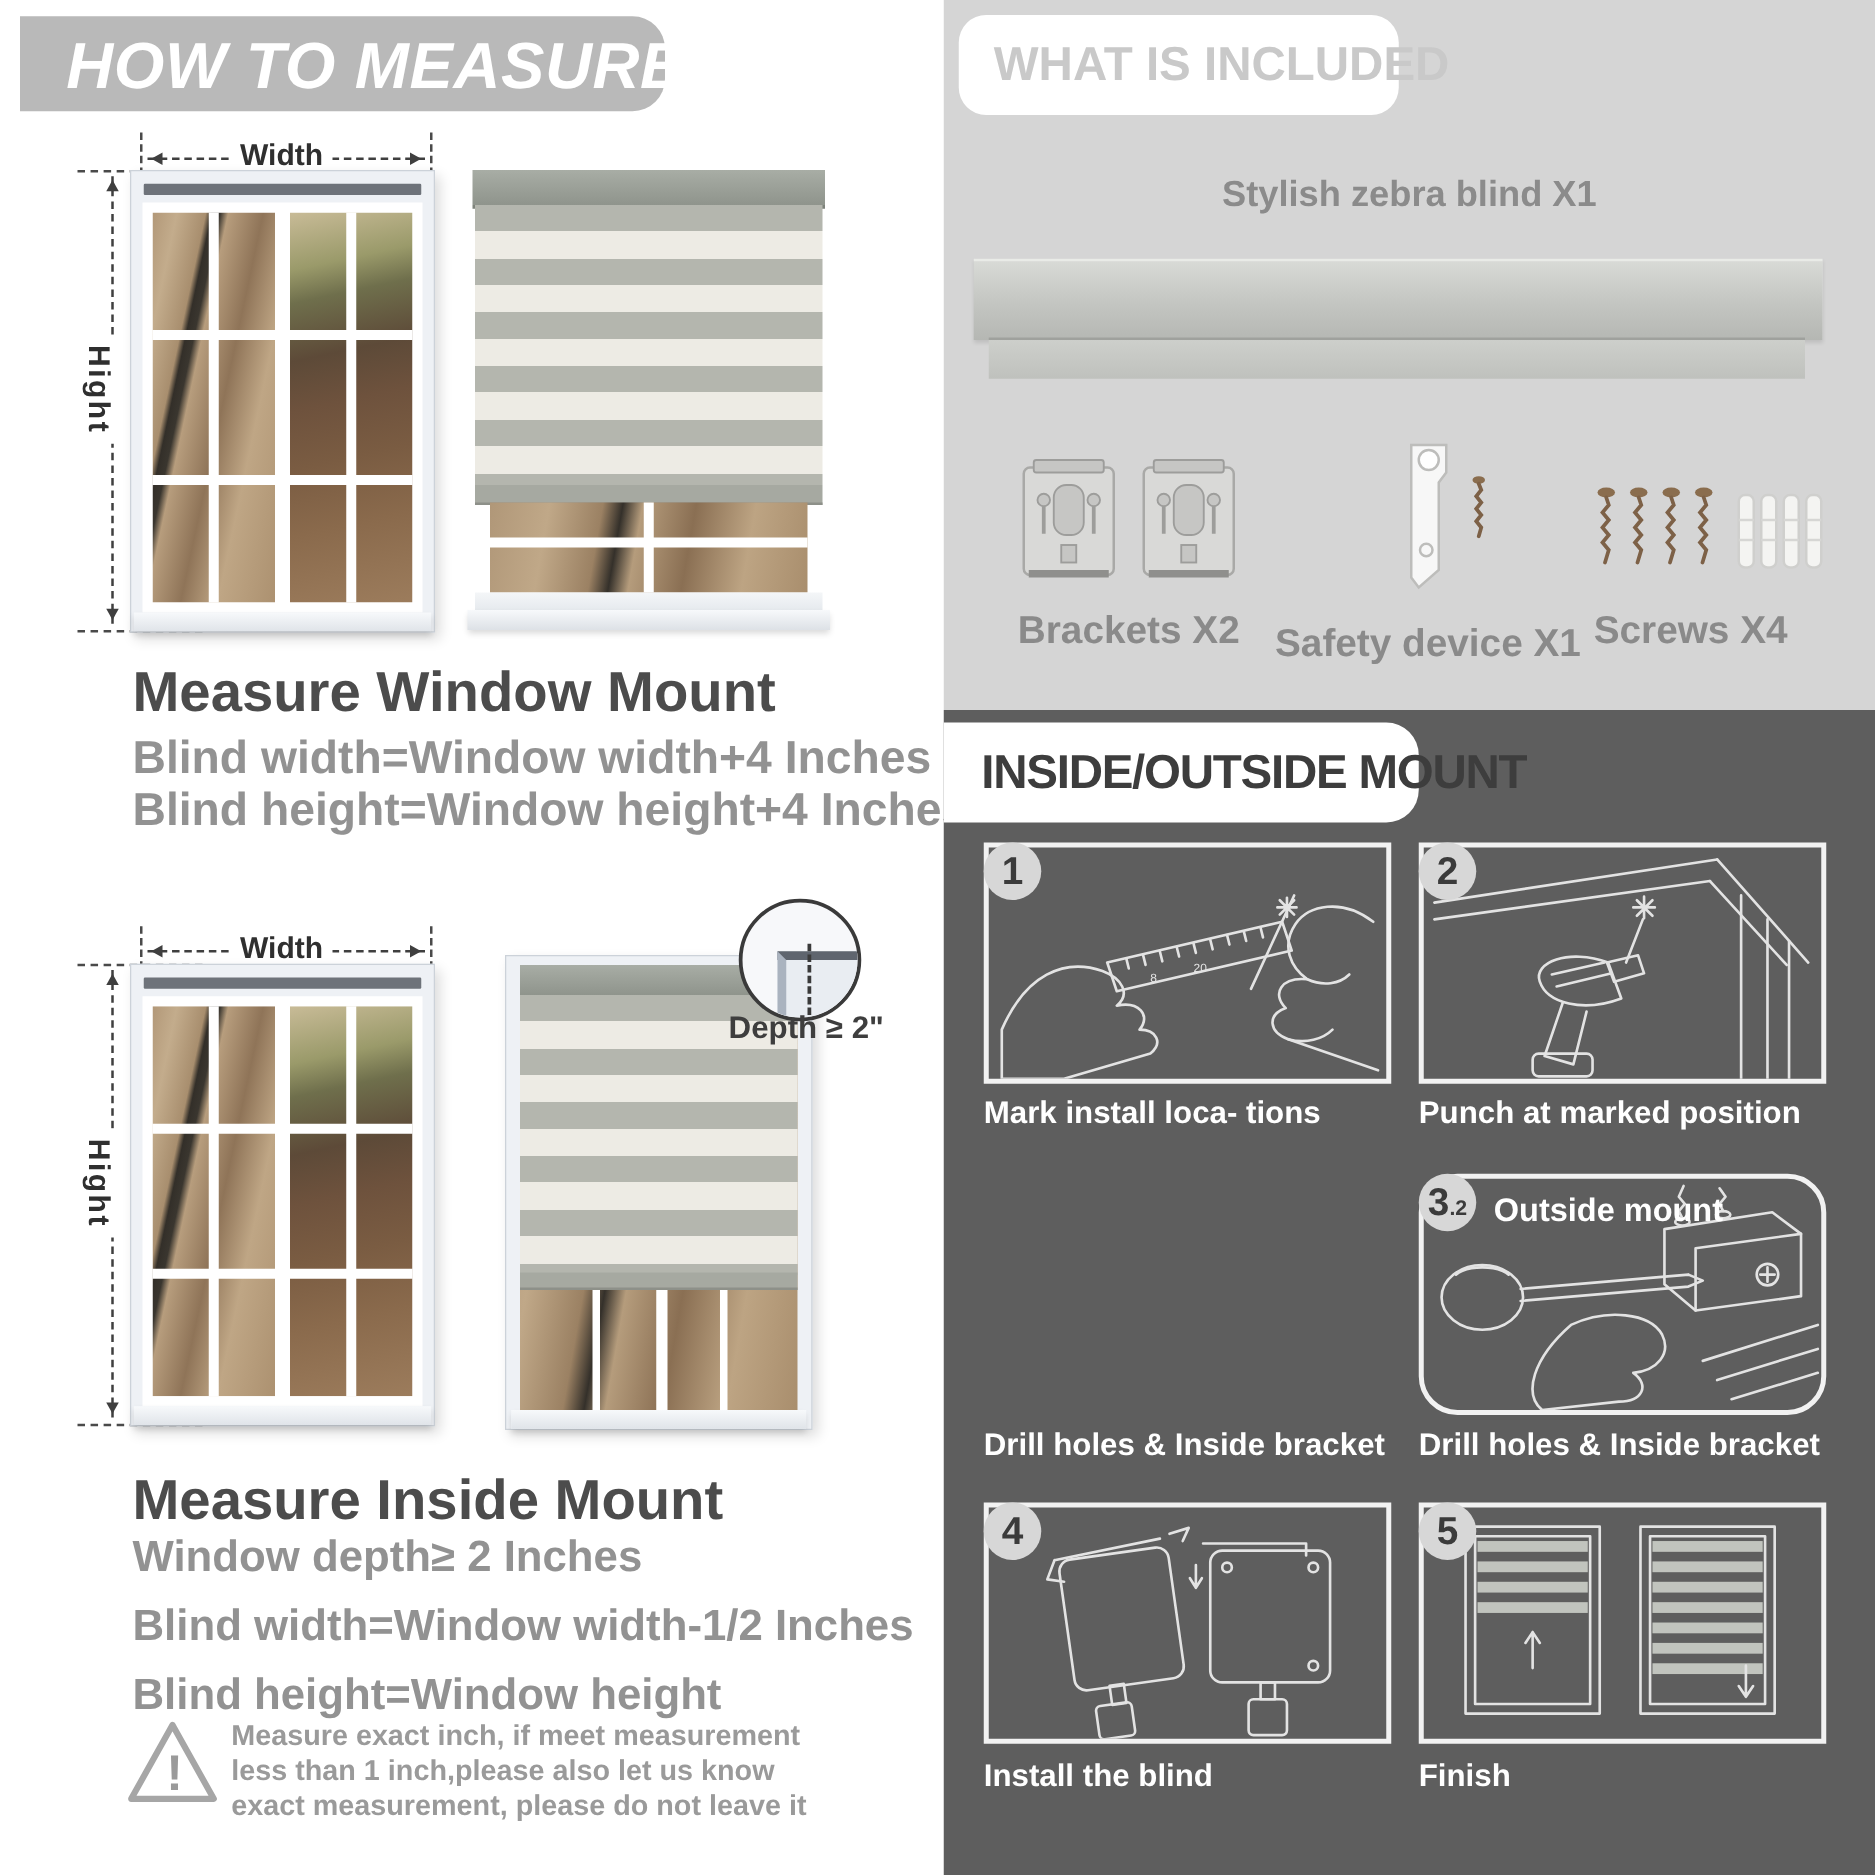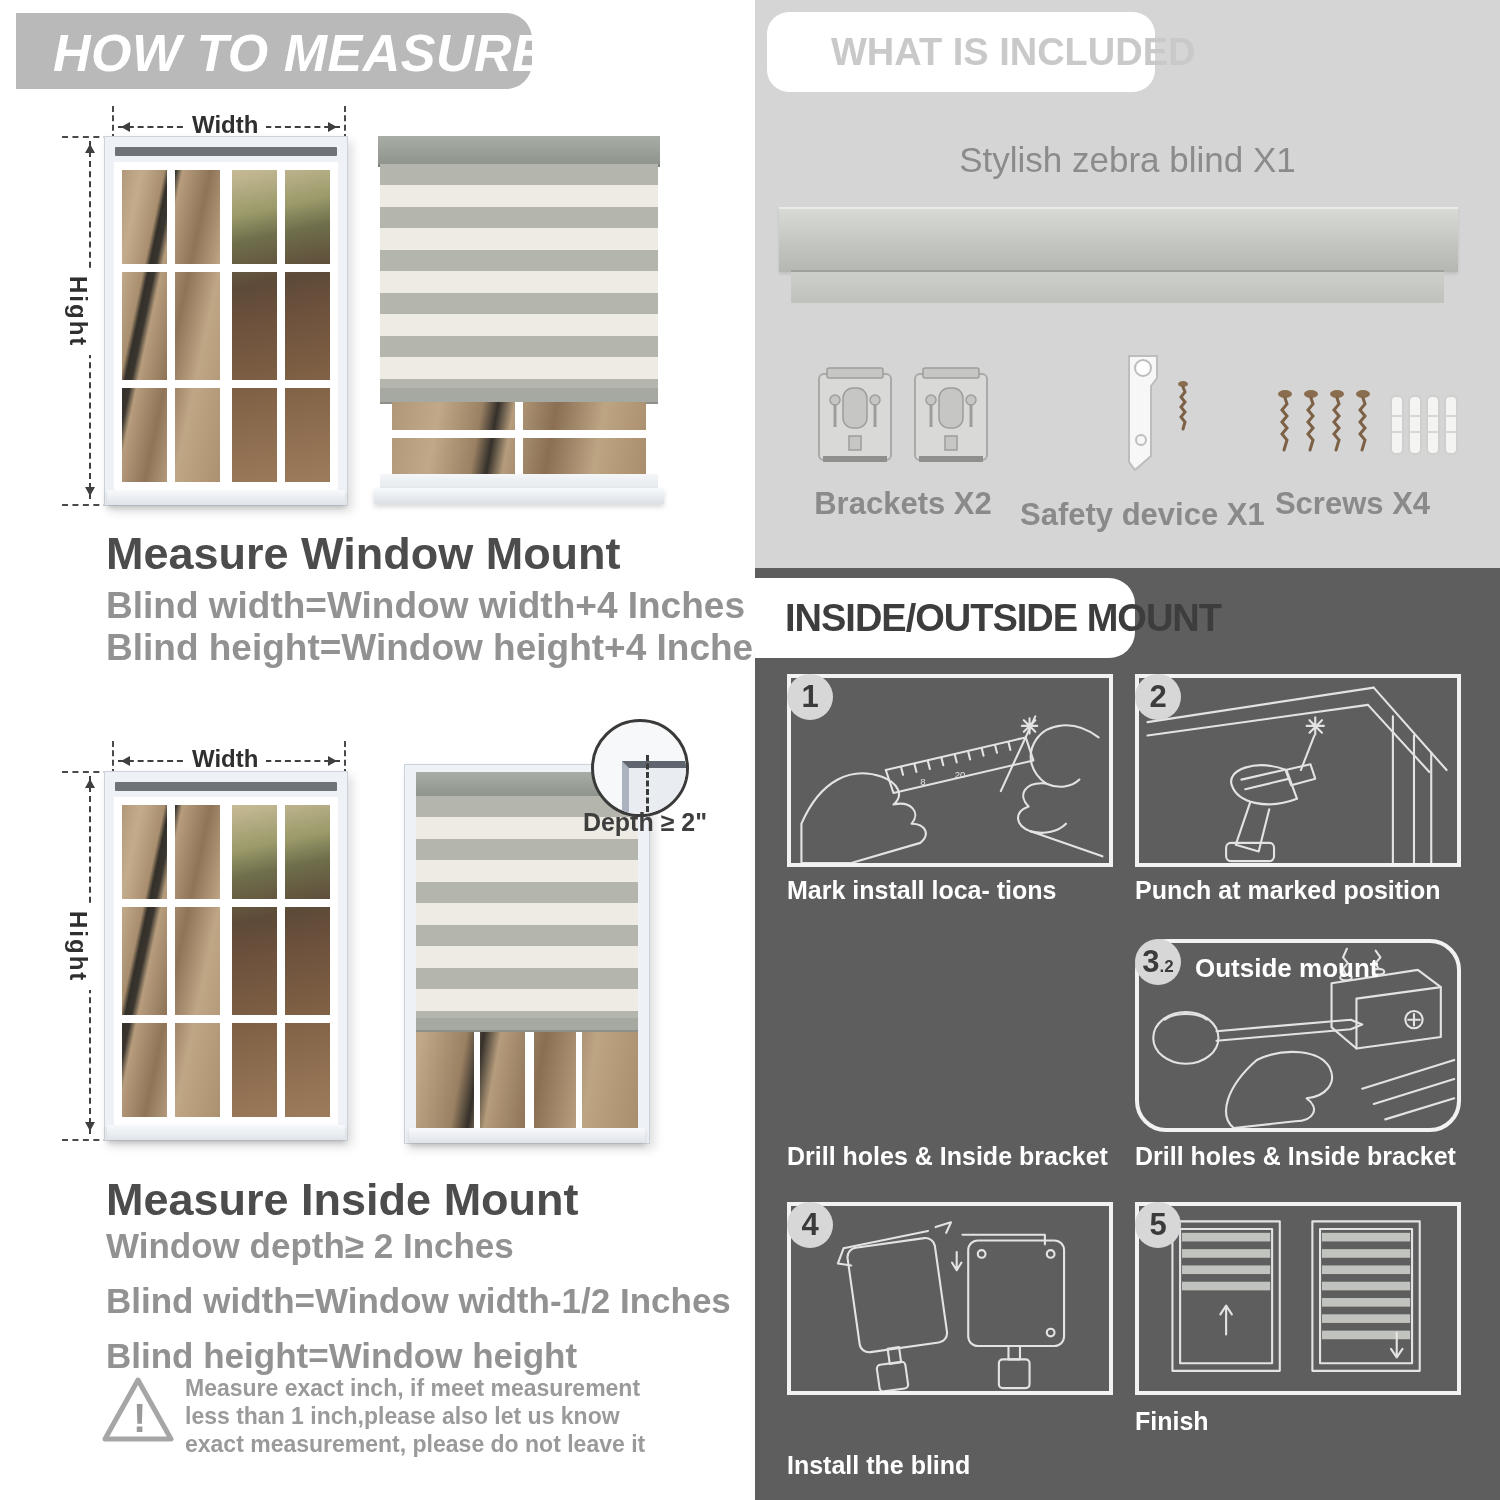--- a/index.html
+++ b/index.html
@@ -66,23 +66,23 @@
 
   
   .callout{width:92px;height:92px;border:3px solid #3a3a3a;border-radius:50%;background:#f7f8fa;overflow:hidden;}
   .cc-frame{position:absolute;left:30%;top:42%;right:-12%;bottom:-12%;background:#e9edf2;
             border-top:7px solid #5f656e;border-left:7px solid #aab3bf;}
   .cc-dash{position:absolute;left:56%;top:36%;height:62%;width:0;border-left:3px dashed #3a3a3a;}
   .depth-label{width:130px;text-align:center;font-size:25px;font-weight:bold;color:#3e3e3e;white-space:nowrap;}
 
   
   .included{left:755px;top:0;width:745px;height:568px;background:#d5d5d5;}
-  .wii-box{left:12px;top:12px;width:352px;height:80px;background:#fff;border-radius:22px;padding-left:36px;}
+  .wii-box{left:12px;top:12px;width:352px;height:80px;background:#fff;border-radius:22px;}
   .wii-box .t{padding-left:28px;line-height:80px;font-size:38px;font-weight:bold;color:#c9c9c9;letter-spacing:0;white-space:nowrap;}
-  .blind-title{left:0;right:0;top:140px;text-align:center;font-size:35px;font-weight:normal;color:#8b8b8b;}
+  .blind-title{left:0;right:0;top:140px;text-align:center;font-size:29px;font-weight:bold;color:#8b8b8b;}
   .bar-main{left:24px;top:207px;width:679px;height:63px;
     background:linear-gradient(180deg,#d8dad6,#c3c5c1 55%,#b5b7b3);
     border-top:2px solid #e9ebe7;box-shadow:0 2px 3px rgba(0,0,0,.1);}
   .bar-sub{left:36px;top:270px;width:653px;height:31px;
     background:linear-gradient(180deg,#cdcfcb,#bfc1bd);border-top:2px solid #9fa19d;}
   .item-label{font-size:31px;font-weight:bold;color:#8a8a8a;text-align:center;white-space:nowrap;}
 
   
   .mount{left:755px;top:568px;width:745px;height:932px;background:#5e5e5e;}
   .iom-box{left:0;top:10px;width:380px;height:80px;background:#fff;border-radius:0 26px 26px 0;}
@@ -347,21 +347,21 @@
       <path d="M170,48 l0,18 m-5,-7 l5,8 l5,-8"></path>
       <rect x="182" y="36" width="100" height="110" rx="10"></rect>
       <circle cx="196" cy="50" r="4"></circle>
       <circle cx="268" cy="50" r="4"></circle>
       <circle cx="268" cy="132" r="4"></circle>
       <rect x="224" y="146" width="12" height="14"></rect>
       <rect x="214" y="160" width="32" height="30" rx="4"></rect>
     </svg>
     <div class="badge"><span class="n">4</span><span class="s"></span></div>
   </div>
-  <div class="abs caption" style="left:32px;top:839px;margin-top:44px;">Install the blind</div>
+  <div class="abs caption" style="left:32px;top:839px;">Install the blind</div>
 
   <div class="abs panel" style="left:380px;top:634px;">
     <svg class="lineart" viewBox="0 0 326 193">
       <rect x="32" y="16" width="112" height="156"></rect>
       <rect x="40" y="24" width="96" height="140"></rect>
       <rect class="fillbar" x="42" y="28" width="92" height="9"></rect>
       <rect class="fillbar" x="42" y="45" width="92" height="9"></rect>
       <rect class="fillbar" x="42" y="62" width="92" height="9"></rect>
       <rect class="fillbar" x="42" y="79" width="92" height="9"></rect>
       <path d="M88,134 L88,104 m-6,9 l6,-9 l6,9"></path>

